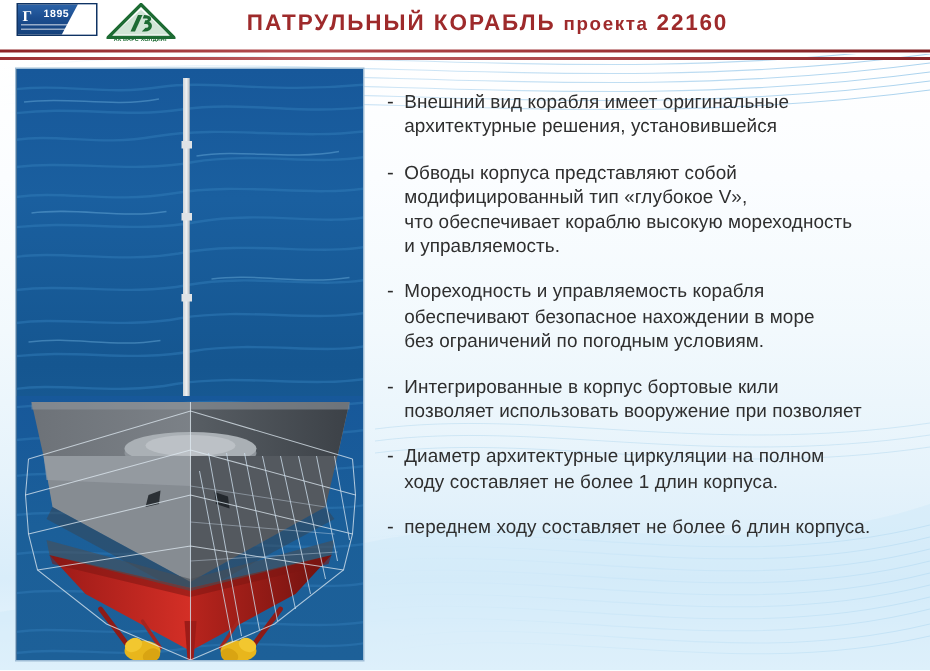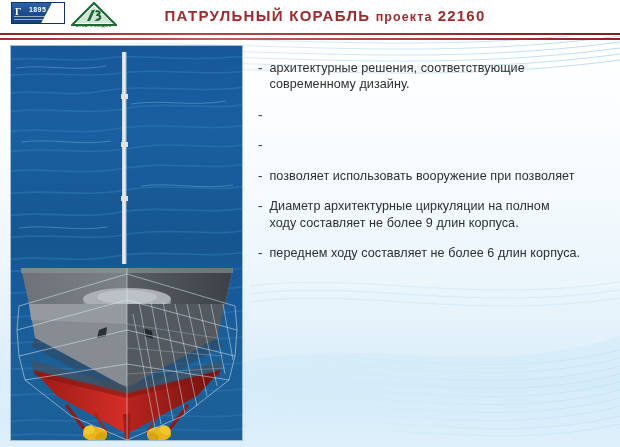--- a/index.html
+++ b/index.html
@@ -296,45 +296,57 @@
         <path d="M-6,404 L231,404 L231,418 L-6,418 Z" fill="#5a6066" opacity="0"></path>
       </g>
     </svg>
   </div>
 
   <div class="bullets">
 
     <div class="bullet">
       <span class="dash">-</span>
       <span class="btext">
-        <span class="ln">архитектурные решения, соответствующие</span>
-        <span class="ln">современному дизайну.</span>
-      </span>
-    </div>
-
-    <div class="bullet">
-      <span class="dash">-</span>
-    </div>
-
-    <div class="bullet">
-      <span class="dash">-</span>
-    </div>
-
-    <div class="bullet">
-      <span class="dash">-</span>
-      <span class="btext">
+        <span class="ln">Внешний вид корабля имеет оригинальные</span>
+        <span class="ln">архитектурные решения, установившейся</span>
+      </span>
+    </div>
+
+    <div class="bullet">
+      <span class="dash">-</span>
+      <span class="btext">
+        <span class="ln">Обводы корпуса представляют собой</span>
+        <span class="ln">модифицированный тип «глубокое V»,</span>
+        <span class="ln">что обеспечивает кораблю высокую мореходность</span>
+        <span class="ln">и управляемость.</span>
+      </span>
+    </div>
+
+    <div class="bullet">
+      <span class="dash">-</span>
+      <span class="btext">
+        <span class="ln">Мореходность и управляемость корабля</span>
+        <span class="ln">обеспечивают безопасное нахождении в море</span>
+        <span class="ln">без ограничений по погодным условиям.</span>
+      </span>
+    </div>
+
+    <div class="bullet">
+      <span class="dash">-</span>
+      <span class="btext">
+        <span class="ln">Интегрированные в корпус бортовые кили</span>
         <span class="ln">позволяет  использовать вооружение при позволяет</span>
       </span>
     </div>
 
     <div class="bullet">
       <span class="dash">-</span>
       <span class="btext">
         <span class="ln">Диаметр архитектурные циркуляции на полном</span>
-        <span class="ln">ходу составляет не более 9 длин корпуса.</span>
+        <span class="ln">ходу составляет не более 1 длин корпуса.</span>
       </span>
     </div>
 
     <div class="bullet">
       <span class="dash">-</span>
       <span class="btext">
         <span class="ln">переднем ходу составляет не более 6 длин корпуса.</span>
       </span>
     </div>
 

